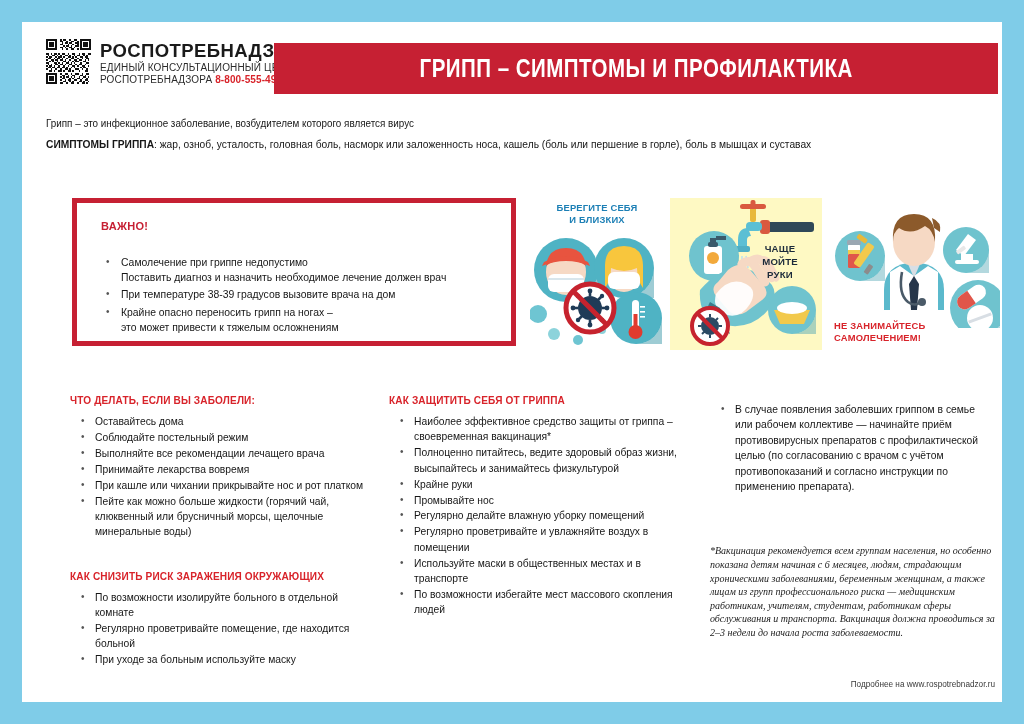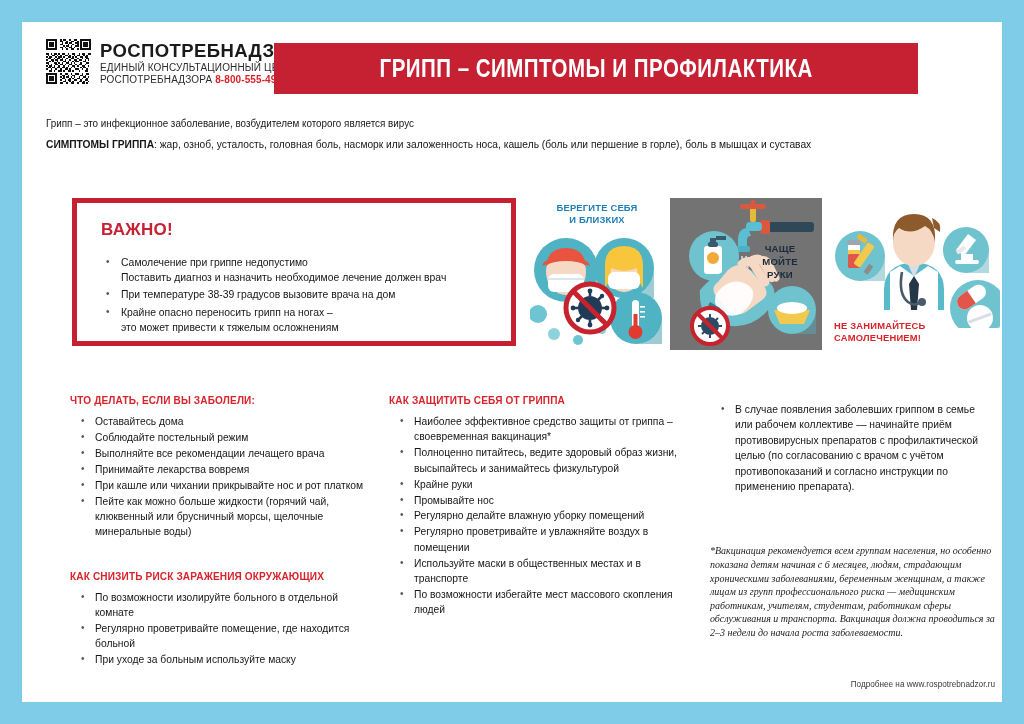--- a/index.html
+++ b/index.html
@@ -23,21 +23,21 @@
   .logo-title{
     font-size:18.5px;font-weight:bold;color:#1a1a1a;letter-spacing:.4px;
     line-height:21px;
   }
   .logo-sub{
     font-size:10px;color:#2b2b2b;line-height:9.6px;letter-spacing:.15px;
     margin-top:2px;font-weight:normal;
   }
   .logo-sub .phone{color:#D8232A;font-weight:bold;letter-spacing:.1px;}
   .title-banner{
-    position:absolute;left:252px;top:21px;width:644px;height:51px;
+    position:absolute;left:252px;top:21px;width:724px;height:51px;
     background:#C62033;display:flex;align-items:center;justify-content:center;
   }
   .title-banner h1{
     margin:0;color:#ffffff;font-size:25px;font-weight:bold;
     letter-spacing:.6px;transform:scaleX(.82);transform-origin:center;
     white-space:nowrap;
   }
 
   
   .intro{position:absolute;left:24px;top:94px;width:940px;}
@@ -46,37 +46,37 @@
   .intro p.second{margin-top:5px;font-size:11px;}
   .intro .lbl{font-weight:bold;}
 
   
   .important{
     position:absolute;left:50px;top:176px;width:444px;height:148px;
     border:5px solid #C62033;background:#ffffff;box-sizing:border-box;
   }
   .important h2{
     margin:0;position:absolute;left:24px;top:17px;
-    font-size:17px;font-weight:bold;color:#C62033;letter-spacing:.3px;
+    font-size:11px;font-weight:bold;color:#C62033;letter-spacing:.3px;
   }
   .important ul{margin:0;padding:0;list-style:none;position:absolute;left:26px;top:52px;width:400px;}
   .important li{
     font-size:10.4px;color:#161616;line-height:15.2px;margin-bottom:2px;
     padding-left:18px;position:relative;
   }
   .important li::before{
     content:"•";position:absolute;left:3px;top:-1px;color:#555;font-size:10px;
   }
   .important li span.cont{display:block;}
 
   
   .illus{position:absolute;left:508px;top:172px;width:470px;height:165px;}
   .panel{position:absolute;}
   .p1{left:0;top:0;width:140px;height:165px;}
-  .p2{left:140px;top:4px;width:152px;height:152px;background:#737373;}
+  .p2{left:140px;top:4px;width:152px;height:152px;background:#fef9c3;}
   .p3{left:298px;top:0;width:172px;height:165px;}
   .cap{
     position:absolute;font-weight:bold;font-size:9.4px;line-height:12px;
     letter-spacing:.2px;text-align:center;
   }
   .cap-blue{color:#1C7FB5;}
   .cap-red{color:#D8232A;}
   .cap1{left:6px;top:8px;width:122px;}
   .cap2{left:76px;top:44px;width:68px;color:#1b2a3a;font-size:9.6px;line-height:13px;}
   .cap3{left:6px;top:126px;width:118px;text-align:left;}

